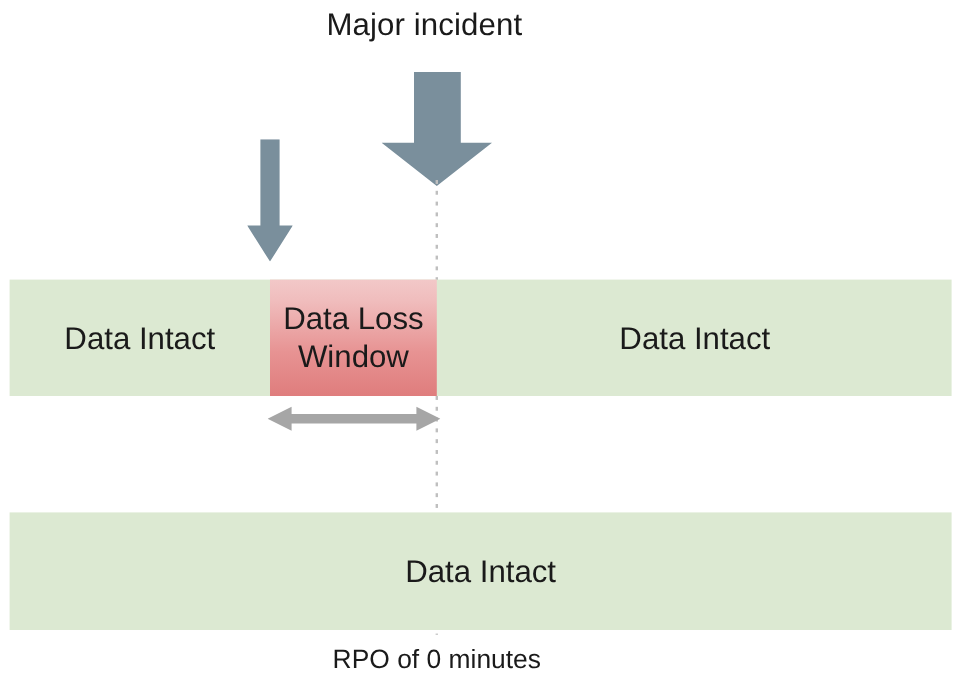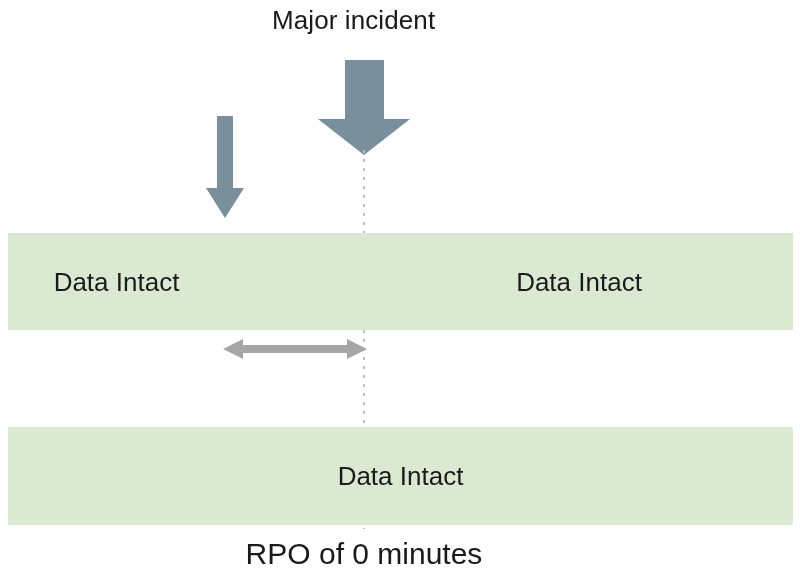--- a/index.html
+++ b/index.html
@@ -145,21 +145,21 @@
     text-align: center;
     font-size: 26px;
     color: #1a1a1a;
   }
   #rpo-0-label {
     position: absolute;
     left: 194px;
     top: 537px;
     width: 340px;
     text-align: center;
-    font-size: 30px;
+    font-size: 22px;
     color: #1a1a1a;
   }
 </style>
 </head>
 <body>
 
 <div id="canvas">
 
   <div class="label" id="major-incident-label">Major incident</div>
 
@@ -169,20 +169,24 @@
   </svg>
 
   <svg class="down-arrow" id="major-incident-arrow" viewBox="0 0 92 95" preserveAspectRatio="none">
     <polygon points="27,0 66,0 66,59 92,59 46,95 0,59 27,59" fill="#7a8f9c"></polygon>
   </svg>
 
   <div id="incident-dotted-line"></div>
 
   <div class="timeline-bar" id="timeline-bar-top"></div>
 
+  <div id="data-loss-window">
+    <span id="data-loss-window-label">Data Loss
+Window</span>
+  </div>
 
   <div class="bar-text" id="data-intact-left">Data Intact</div>
 
   <div class="bar-text" id="data-intact-right">Data Intact</div>
 
   <svg id="rpo-measure-arrow" viewBox="0 0 144 24" preserveAspectRatio="none">
     <polygon points="0,12 20,2 20,8 124,8 124,2 144,12 124,22 124,16 20,16 20,22" fill="#a6a6a6"></polygon>
   </svg>
 
 

